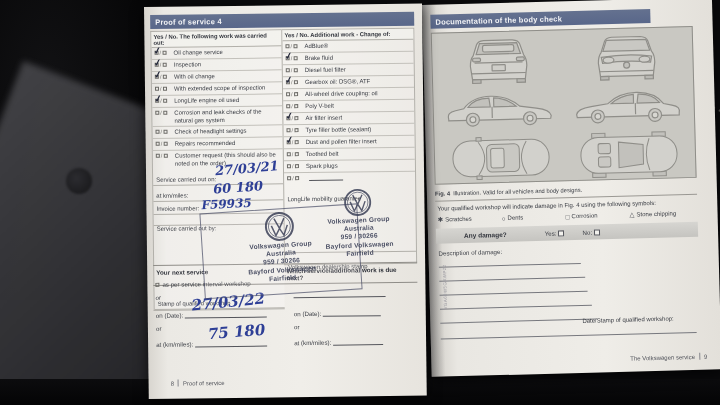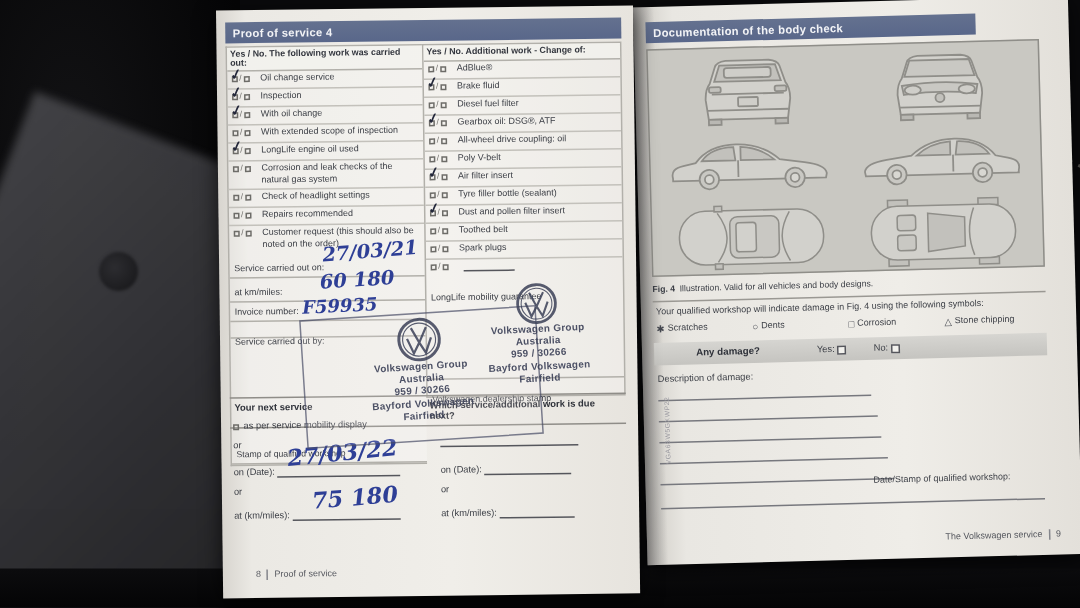--- a/index.html
+++ b/index.html
@@ -545,21 +545,21 @@
     </div>
 
     <div class="ns-head">
       <div class="cell c1">Your next service</div>
       <div class="cell">Which service/additional work is due next?</div>
     </div>
 
     <div class="ns-fields">
       <div class="nsrow" style="left:2px;top:2px;display:flex;align-items:center;gap:3px;">
         <span class="box"></span>
-        <span>as per service mobility display</span>
+        <span>as per service interval workshop</span>
       </div>
       <div class="nsrow" style="left:2px;top:15px;">or</div>
       <div class="nsrow" style="left:2px;top:33px;">
         <span>on (Date):</span>
         <span class="uline" style="width:82px;"></span>
         <span class="hand" style="position:absolute;left:36px;top:-16px;font-size:15px;transform:rotate(-5deg);">27/03/22</span>
       </div>
       <div class="nsrow" style="left:2px;top:46px;">or</div>
       <div class="nsrow" style="left:2px;top:62px;">
         <span>at (km/miles):</span>

